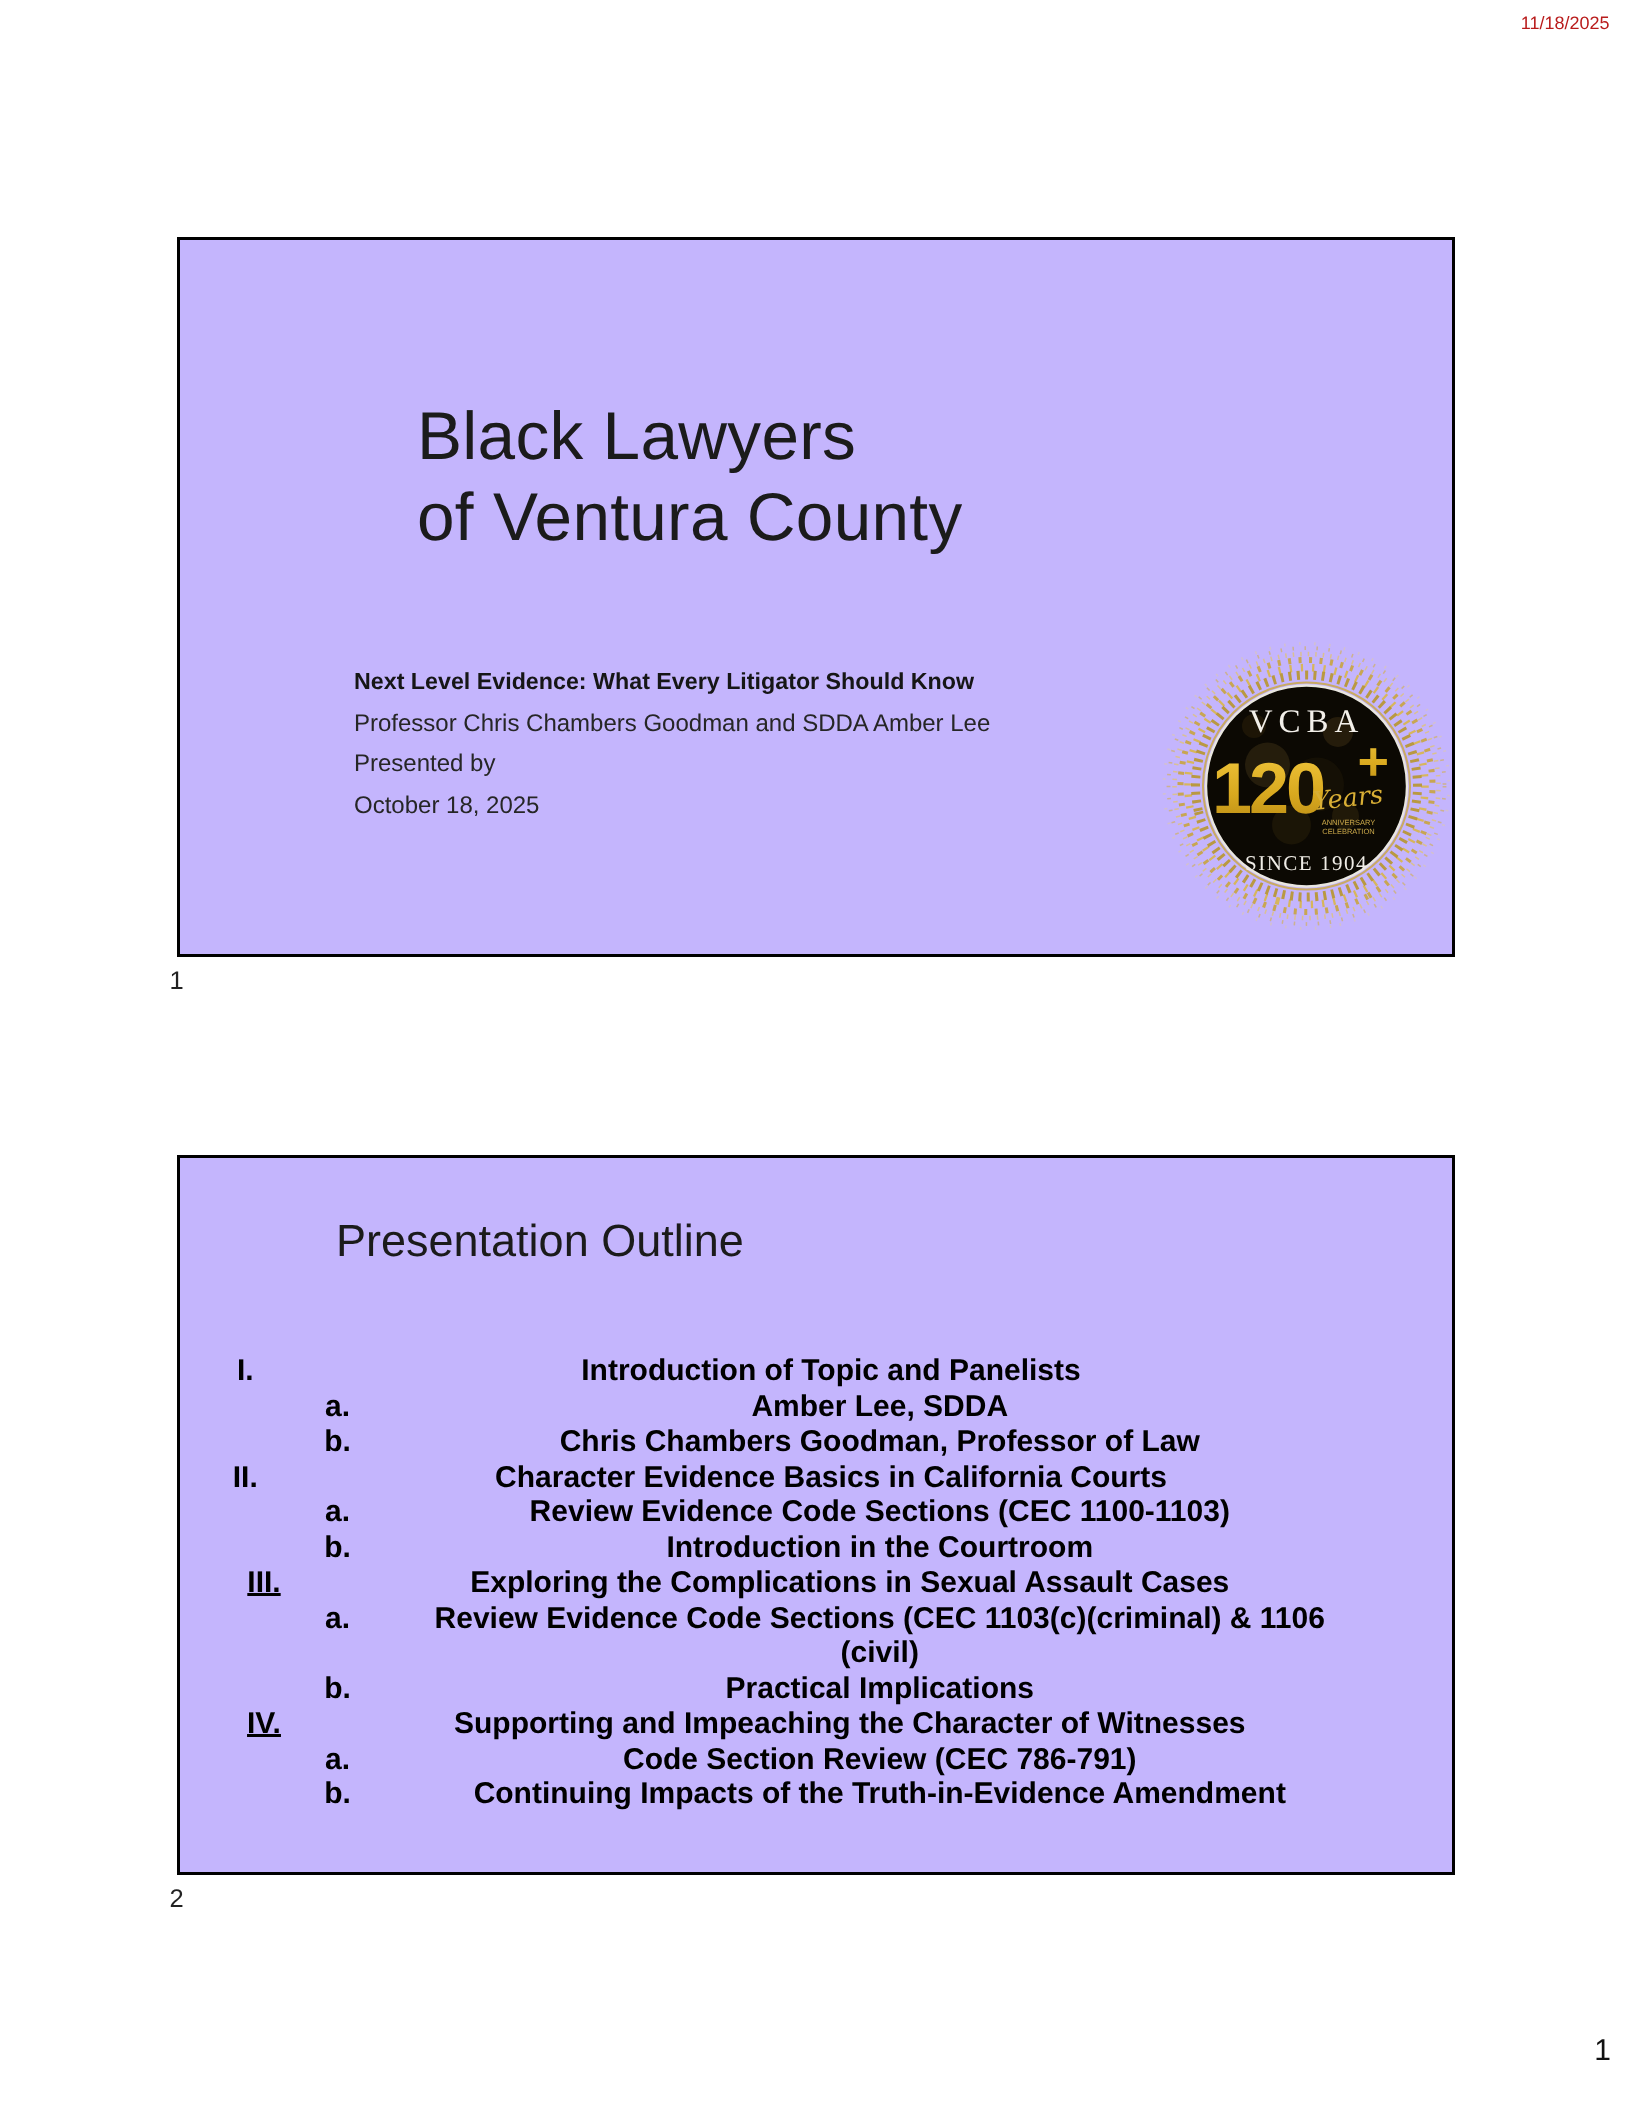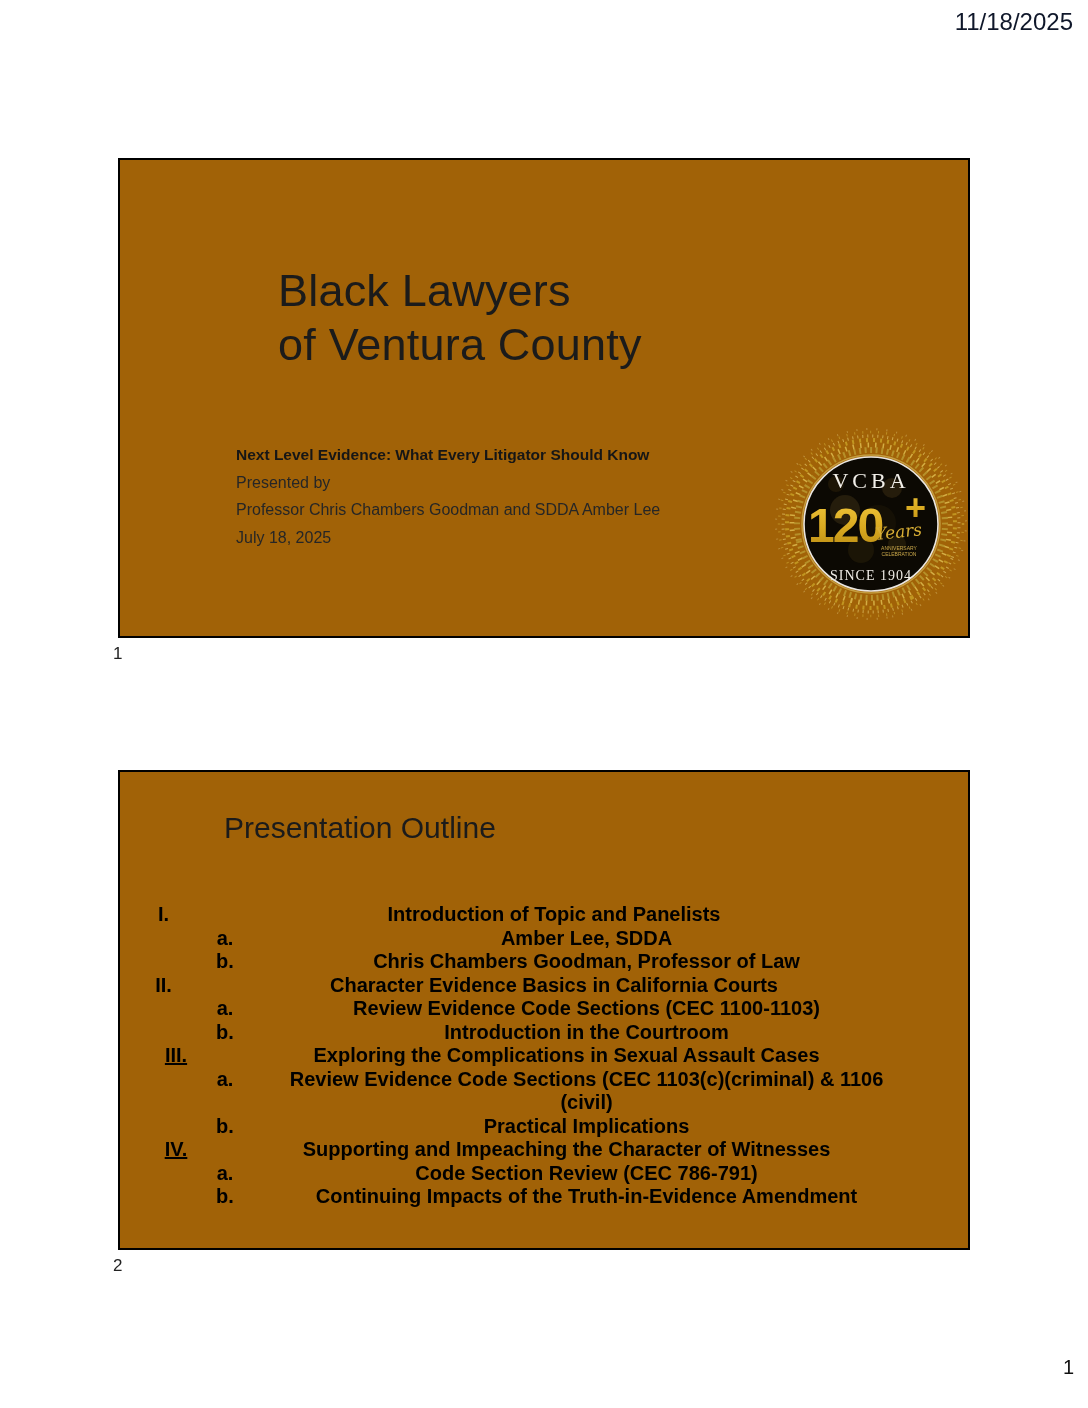--- a/index.html
+++ b/index.html
@@ -6,29 +6,29 @@
   html, body { background: #ffffff; }
   body {
     width: 1088px; height: 1408px;
     position: relative;
     font-family: "Liberation Sans", sans-serif;
     color: #1a1a1a;
     overflow: hidden;
   }
   .header-date {
     position: absolute; top: 8px; right: 15px;
-    font-size: 24px; color: #0f172a;
+    font-size: 12px; color: #b91c1c;
   }
   .page-number {
     position: absolute; top: 1356px; right: 14px;
     font-size: 20px; color: #111;
   }
   .slide {
     position: absolute; left: 118px; width: 852px; height: 480px;
-    border: 2px solid #000; background: #a16207;
+    border: 2px solid #000; background: #c4b5fd;
   }
   .slide-1 { top: 158px; }
   .slide-2 { top: 770px; text-align: center; }
   .slide-num {
     position: absolute; left: 113px;
     font-size: 17px; color: #222;
   }
   .slide-num-1 { top: 644px; }
   .slide-num-2 { top: 1256px; }
 
@@ -77,23 +77,23 @@
   <div class="header-date">11/18/2025</div>
 
   <div class="slide slide-1">
     <div class="s1-title">
       <div>Black Lawyers</div>
       <div>of Ventura County</div>
     </div>
 
     <div class="s1-subblock">
       <div class="sub-line bold">Next Level Evidence: What Every Litigator Should Know</div>
+      <div class="sub-line">Professor Chris Chambers Goodman and SDDA Amber Lee</div>
       <div class="sub-line">Presented by</div>
-      <div class="sub-line">Professor Chris Chambers Goodman and SDDA Amber Lee</div>
-      <div class="sub-line">July 18, 2025</div>
+      <div class="sub-line">October 18, 2025</div>
     </div>
 
     <div class="logo-wrap">
       <svg width="192" height="192" viewBox="0 0 192 192">
         <defs>
           <linearGradient id="goldGrad" x1="0" y1="0" x2="0" y2="1">
             <stop offset="0" stop-color="#f0c63c"></stop>
             <stop offset="0.55" stop-color="#d9a91f"></stop>
             <stop offset="1" stop-color="#b88a14"></stop>
           </linearGradient>

